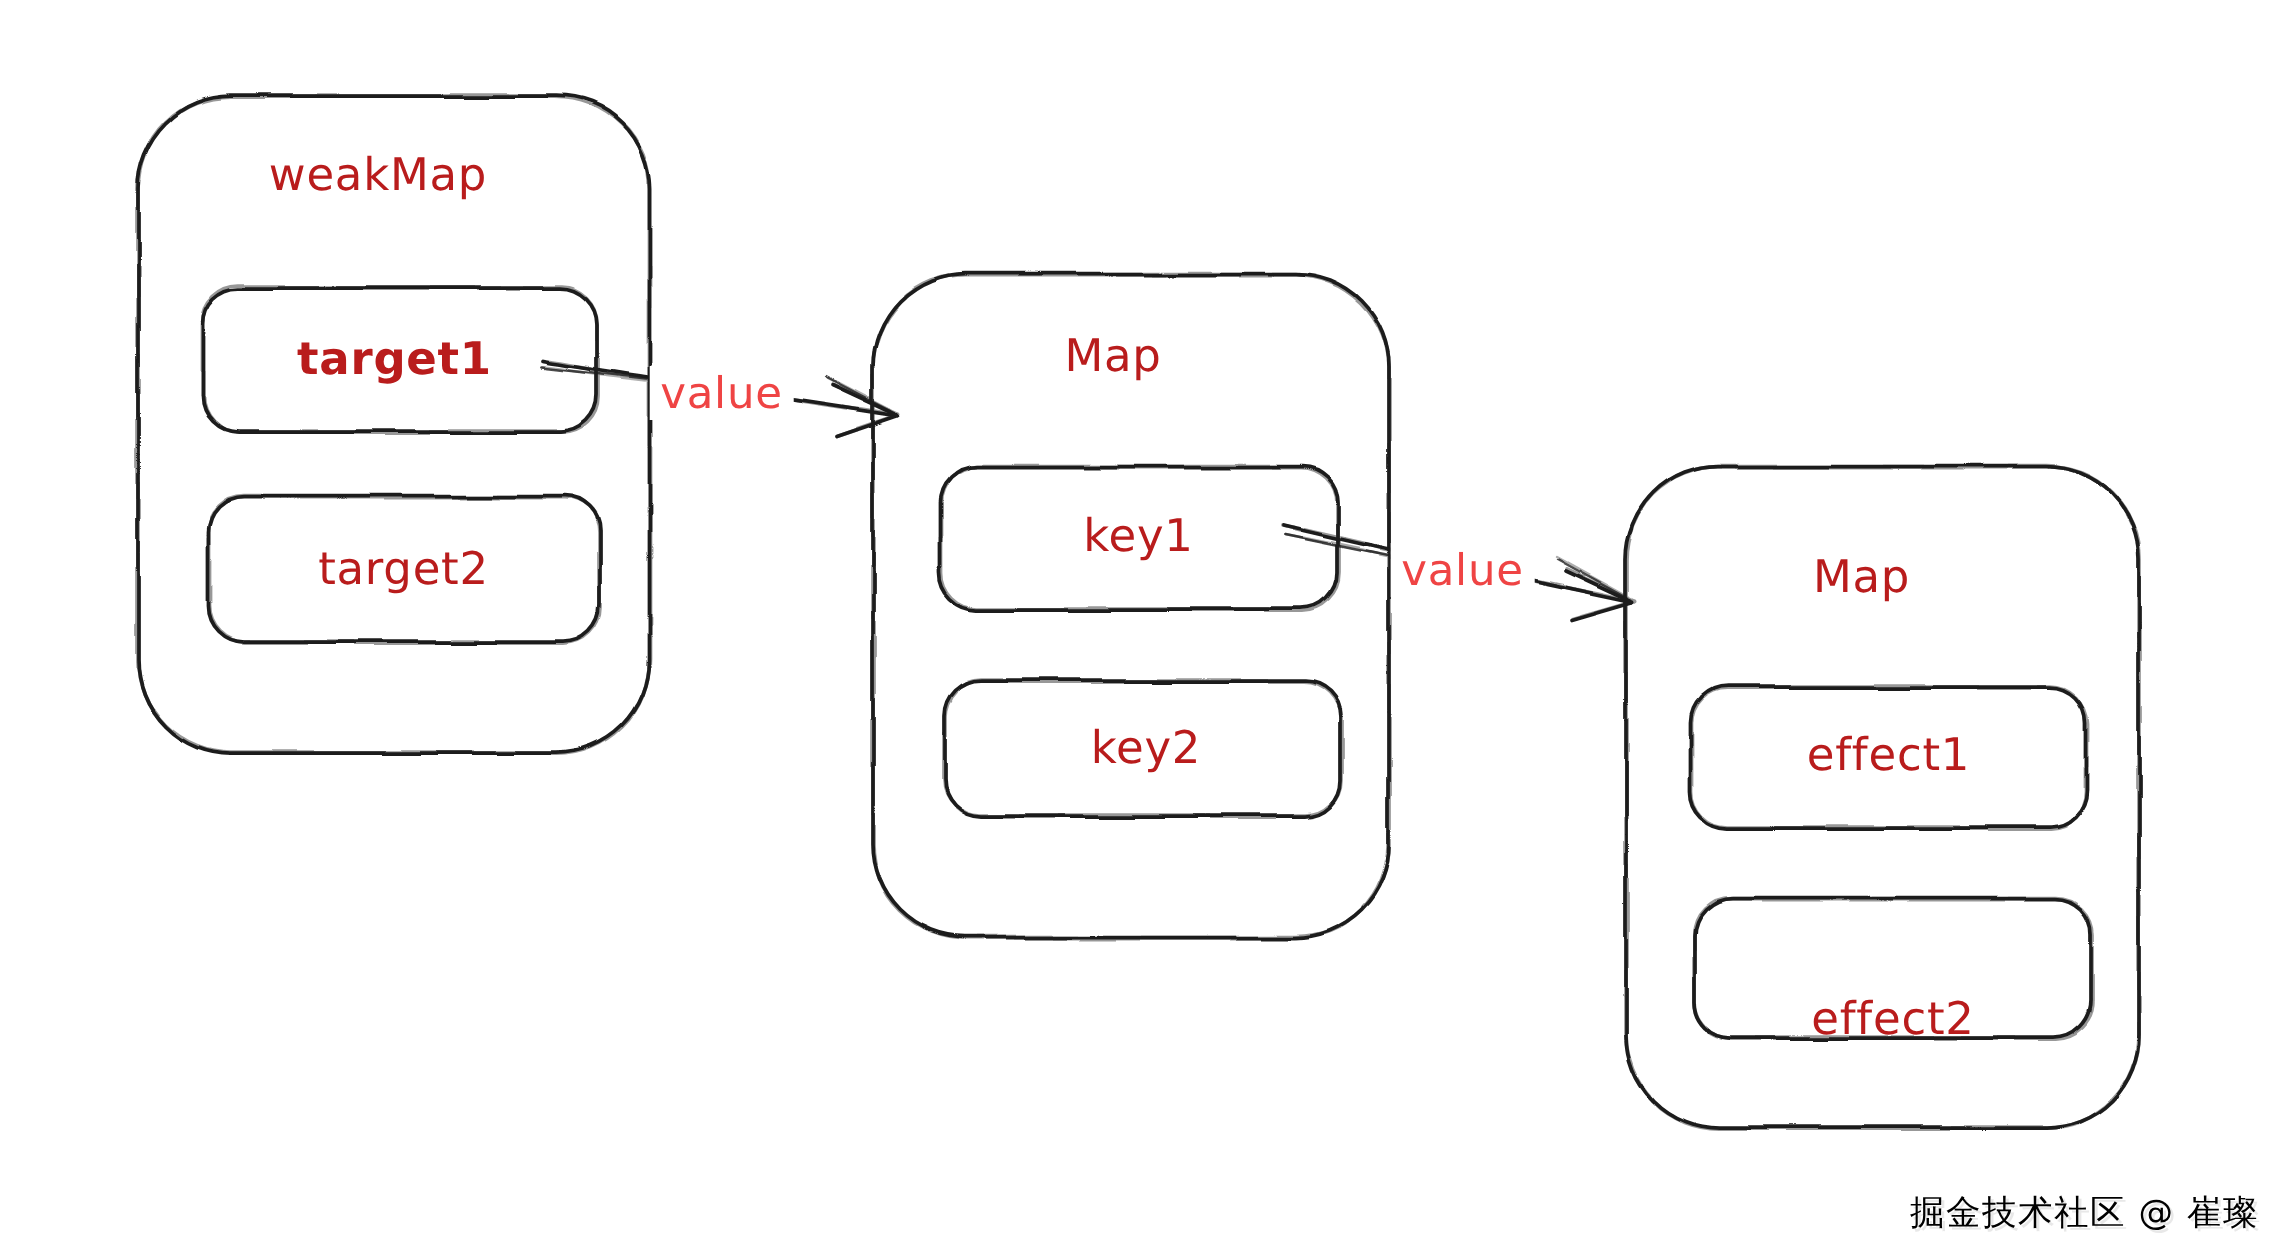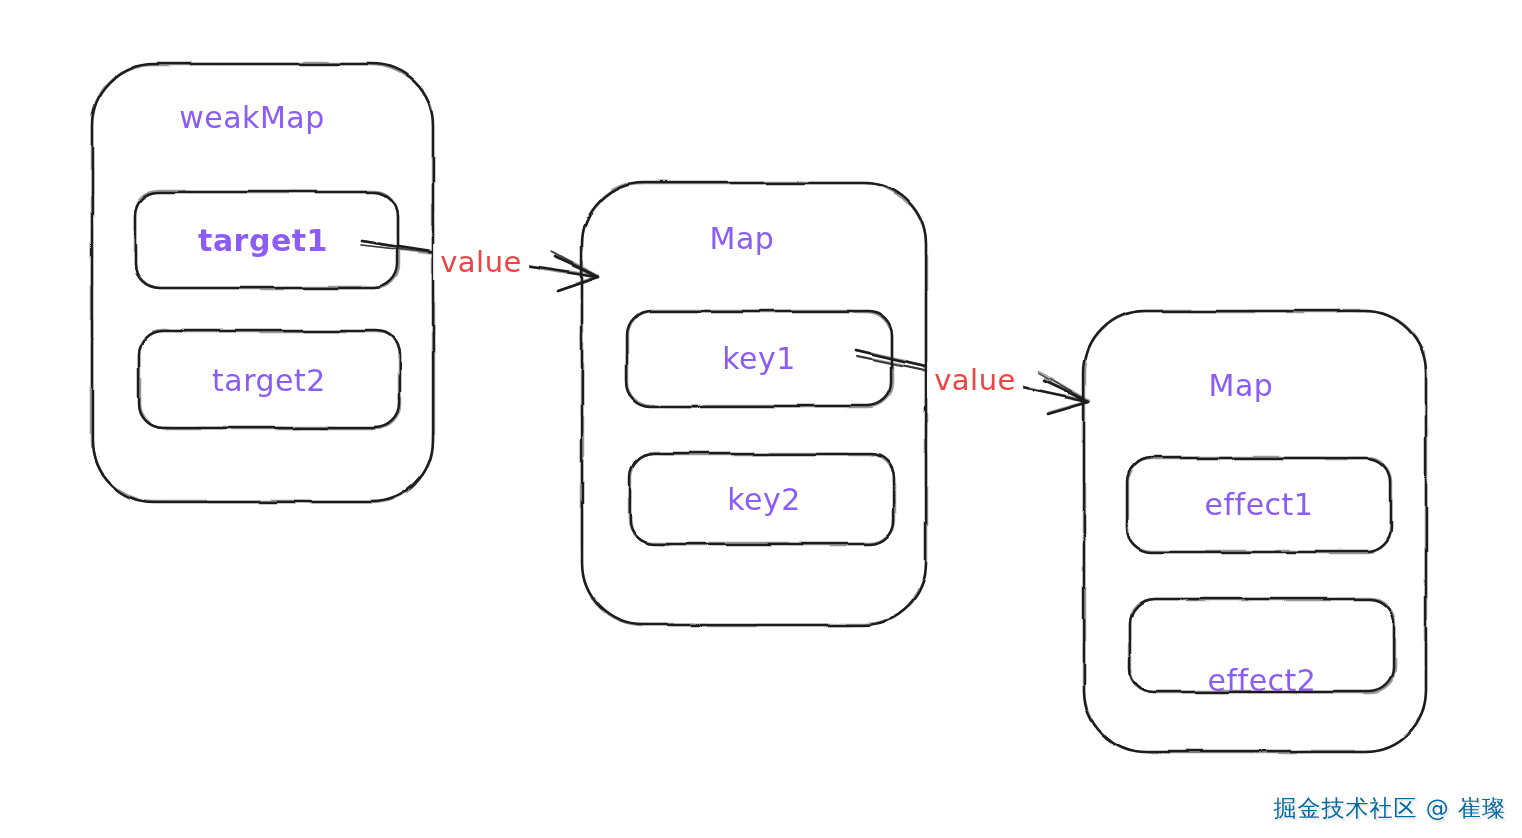--- a/index.html
+++ b/index.html
@@ -19,21 +19,21 @@
   }
   svg.draw {
     position: absolute;
     inset: 0;
     width: 1522px;
     height: 838px;
   }
   .lbl {
     position: absolute;
     transform: translate(-50%, -50%);
-    color: #8b5cf6;
+    color: #b91c1c;
     font-size: 30px;
     letter-spacing: 0.5px;
     white-space: nowrap;
     user-select: none;
   }
   .lbl.title {
     font-size: 30px;
   }
   .arrow-label {
     position: absolute;
@@ -44,21 +44,21 @@
     background: #ffffff;
     padding: 1px 7px;
     white-space: nowrap;
     user-select: none;
   }
   .watermark {
     position: absolute;
     right: 16px;
     bottom: 14px;
     font-size: 23px;
-    color: #0369a1;
+    color: #000000;
     letter-spacing: 1px;
     text-shadow: 2px 2px 0 rgba(230,230,230,0.9);
     white-space: nowrap;
     user-select: none;
   }
 </style>
 </head>
 <body>
 
 <div class="stage">

